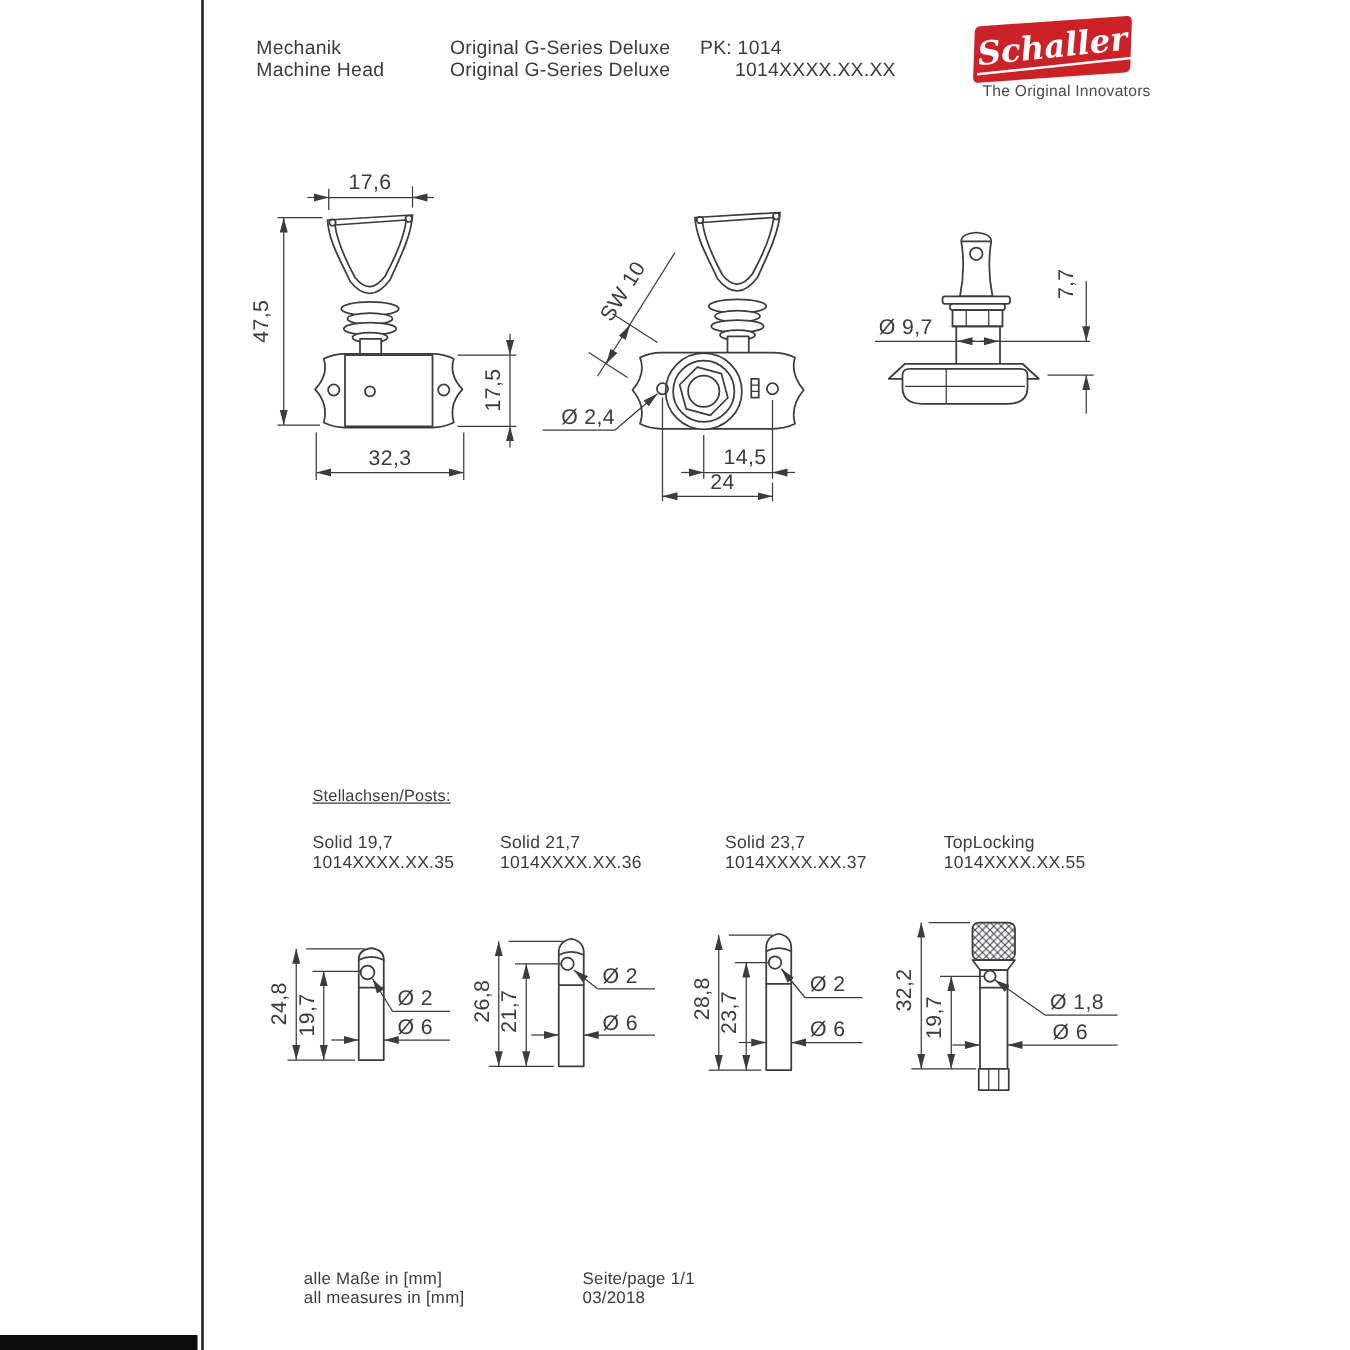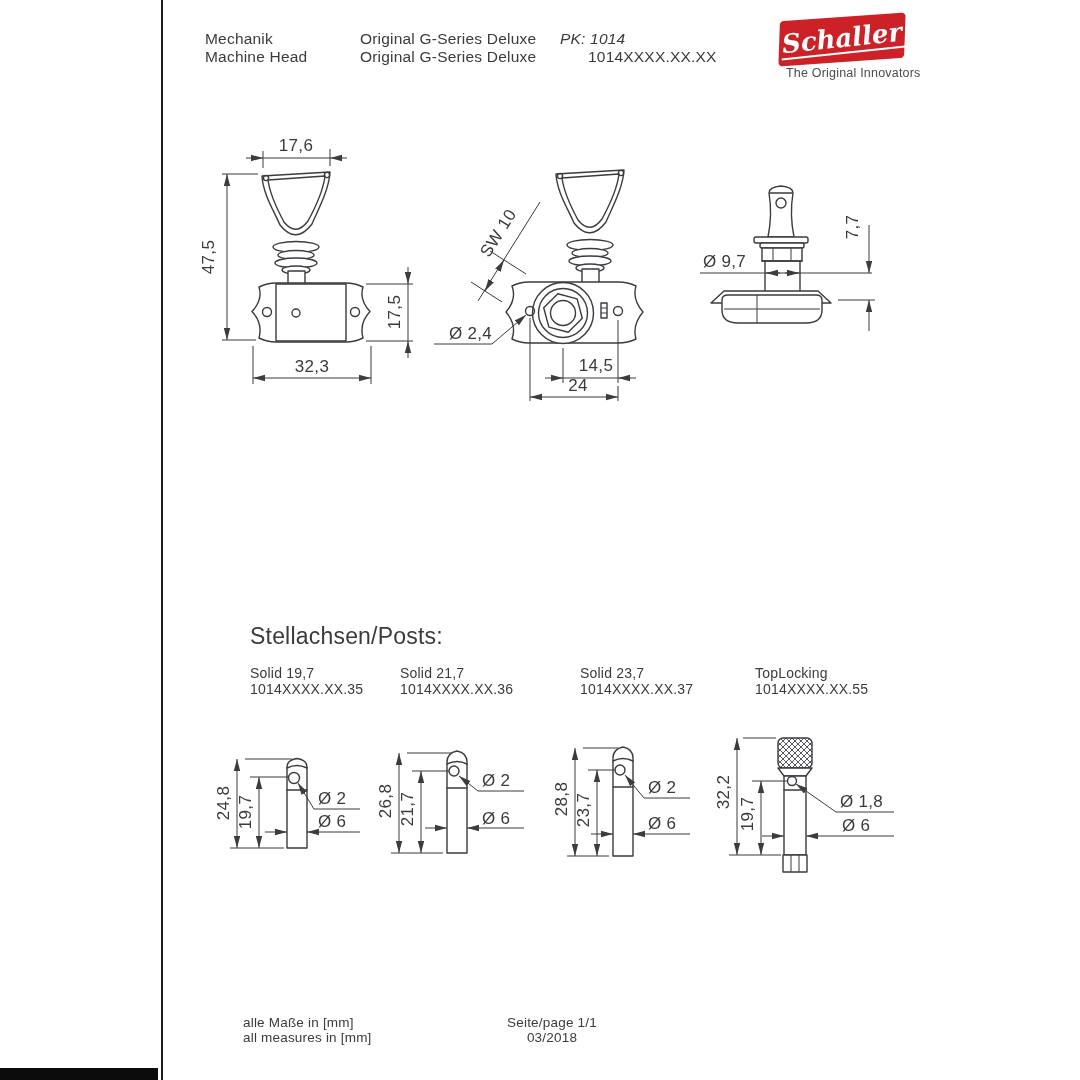--- a/index.html
+++ b/index.html
@@ -1,21 +1,21 @@
 <!DOCTYPE html>
 <html><head>
 <meta charset="utf-8">
 <style>
   html,body{margin:0;padding:0;background:#ffffff;}
   .sheet{position:relative;width:940px;height:1080px;background:#ffffff;overflow:hidden;
          font-family:"Liberation Sans",sans-serif;color:#3b3b3d;}
   .t{position:absolute;color:#3b3b3d;font-size:15.5px;line-height:17.5px;letter-spacing:.2px;white-space:nowrap;}
   .small{font-size:14px;line-height:15.5px;}
   .foot{font-size:13.5px;line-height:15px;margin-left:36px;}
-  .heading{font-size:23px;}
+  .heading{font-size:13px;text-decoration:underline;}
   .page-edge{position:absolute;left:161px;top:0;width:2px;height:1080px;background:#1d1d1f;}
   .corner-bar{position:absolute;left:0;top:1068px;width:158px;height:12px;background:#0c0c0c;}
   .logo-box{position:absolute;left:779px;top:17px;width:126px;height:45px;background:#cc2127;
             transform:rotate(-4deg) skewX(-6deg);border-radius:4px;
             display:flex;align-items:center;justify-content:center;}
   .logo-text{font-family:"DejaVu Serif",serif;font-style:italic;font-weight:bold;
              color:#ffffff;font-size:26px;transform:skewX(6deg) rotate(-2deg);
              border-bottom:2px solid #fff;padding:0 2px 1px 2px;line-height:26px;}
   .tagline{position:absolute;left:786px;top:66px;font-size:12.5px;color:#4c4c4e;letter-spacing:.2px;}
   svg.drawing{position:absolute;left:0;top:0;}
@@ -33,21 +33,21 @@
   <div class="corner-bar"></div>
 
   <div class="t" style="left:205px;top:30px;">
     <div>Mechanik</div>
     <div>Machine Head</div>
   </div>
   <div class="t" style="left:360px;top:30px;">
     <div>Original G-Series Deluxe</div>
     <div>Original G-Series Deluxe</div>
   </div>
-  <div class="t" style="left:560px;top:30px;font-style:italic;">PK: 1014</div>
+  <div class="t" style="left:560px;top:30px;">PK: 1014</div>
   <div class="t" style="left:588px;top:47.5px;">1014XXXX.XX.XX</div>
 
   <div class="logo-box">
     <span class="logo-text">Schaller</span>
   </div>
   <div class="tagline">The Original Innovators</div>
 
   <div class="t heading" style="left:250px;top:628px;">Stellachsen/Posts:</div>
 
   <div class="t small" style="left:250px;top:666px;">
@@ -64,21 +64,21 @@
   </div>
   <div class="t small" style="left:755px;top:666px;">
     <div>TopLocking</div>
     <div>1014XXXX.XX.55</div>
   </div>
 
   <div class="t foot" style="left:207px;top:1015px;">
     <div>alle Maße in [mm]</div>
     <div>all measures in [mm]</div>
   </div>
-  <div class="t foot" style="left:430px;top:1015px;width:172px;text-align:center;">
+  <div class="t foot" style="left:430px;top:1015px;width:172px;text-align:left;">
     <div>Seite/page 1/1</div>
     <div>03/2018</div>
   </div>
 
   <svg class="drawing" width="1080" height="1080" viewBox="0 0 1080 1080">
     <defs>
       <marker id="ma" viewBox="0 0 12 8" refX="12" refY="4" markerWidth="12" markerHeight="8" orient="auto" markerUnits="userSpaceOnUse">
         <path d="M0,0.8 L12,4 L0,7.2 Z" fill="#3b3b40"></path>
       </marker>
       <marker id="maS" viewBox="0 0 12 8" refX="0" refY="4" markerWidth="12" markerHeight="8" orient="auto" markerUnits="userSpaceOnUse">

